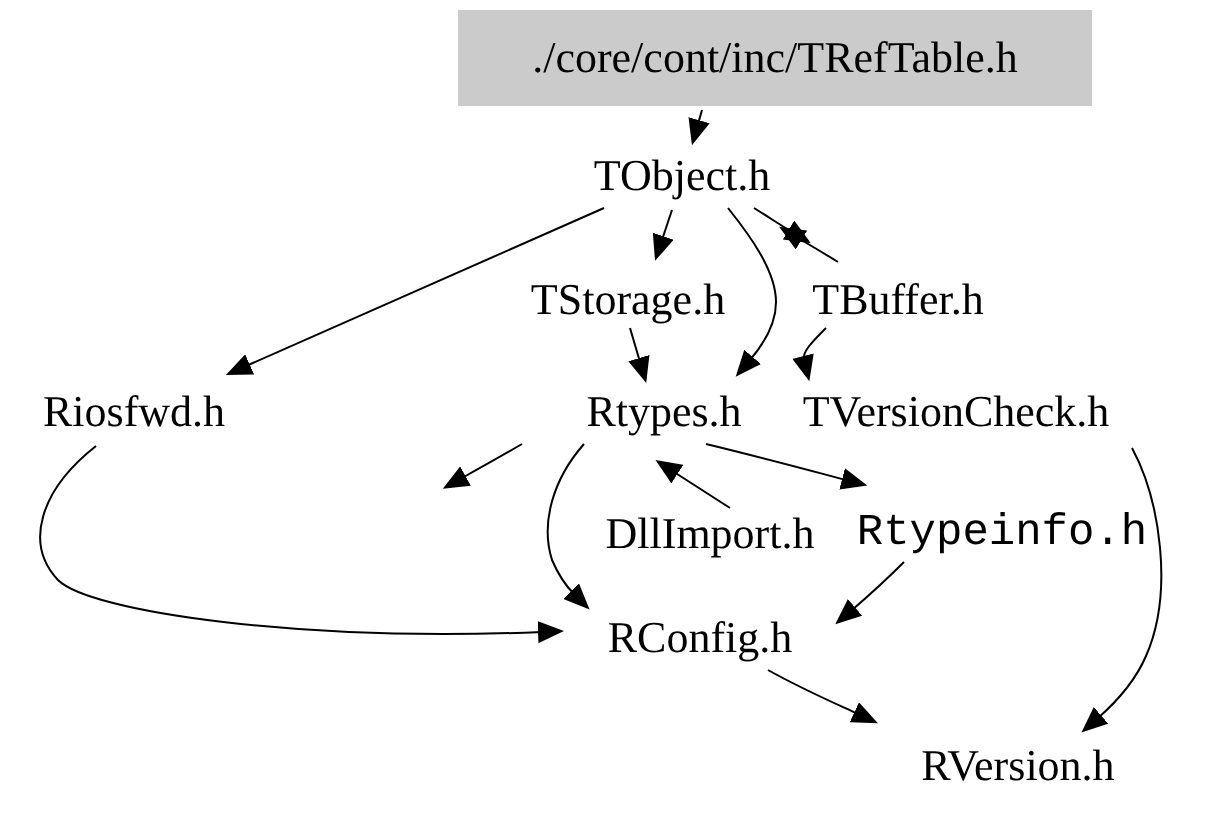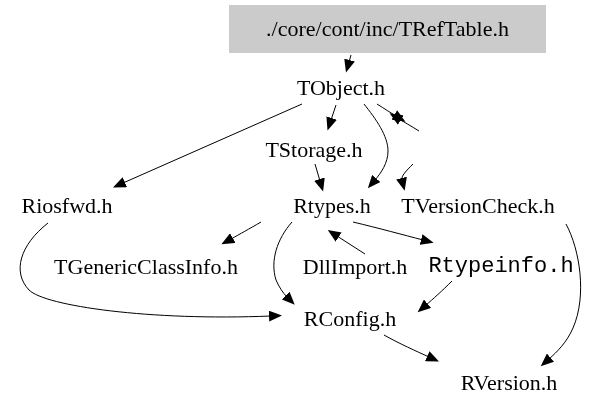--- a/index.html
+++ b/index.html
@@ -56,21 +56,21 @@
     <path class="edge" d="M452,281 C442,291 433,299 426,305" marker-end="url(#arrow)"></path>
     <path class="edge" d="M48,223 C20,245 12,272 29,290 C45,306 150,321 271,316" marker-end="url(#arrow)"></path>
     <path class="edge" d="M384,335 C400,344 416,351 429,357" marker-end="url(#arrow)"></path>
     <path class="edge" d="M566,224 C580,250 587,296 573,328 C567,342 557,352 549,359" marker-end="url(#arrow)"></path>
   </svg>
 
   <div class="title-box">./core/cont/inc/TRefTable.h</div>
 
   <div class="node" style="left:341px;top:88px;">TObject.h</div>
   <div class="node" style="left:314px;top:150px;">TStorage.h</div>
+  <div class="node" style="left:449px;top:150px;">TBuffer.h</div>
   <div class="node" style="left:67px;top:206px;">Riosfwd.h</div>
   <div class="node" style="left:308px;top:206px;margin-left:24px;">Rtypes.h</div>
   <div class="node" style="left:478px;top:206px;">TVersionCheck.h</div>
-  <div class="node" style="left:146px;top:267px;">TGenericClassInfo.h</div>
   <div class="node" style="left:355px;top:267px;">DllImport.h</div>
   <div class="node" style="left:501px;top:267px;font-family:Liberation Mono, monospace;">Rtypeinfo.h</div>
   <div class="node" style="left:350px;top:319px;">RConfig.h</div>
   <div class="node" style="left:509px;top:383px;">RVersion.h</div>
 </div>
 
 </body></html>

